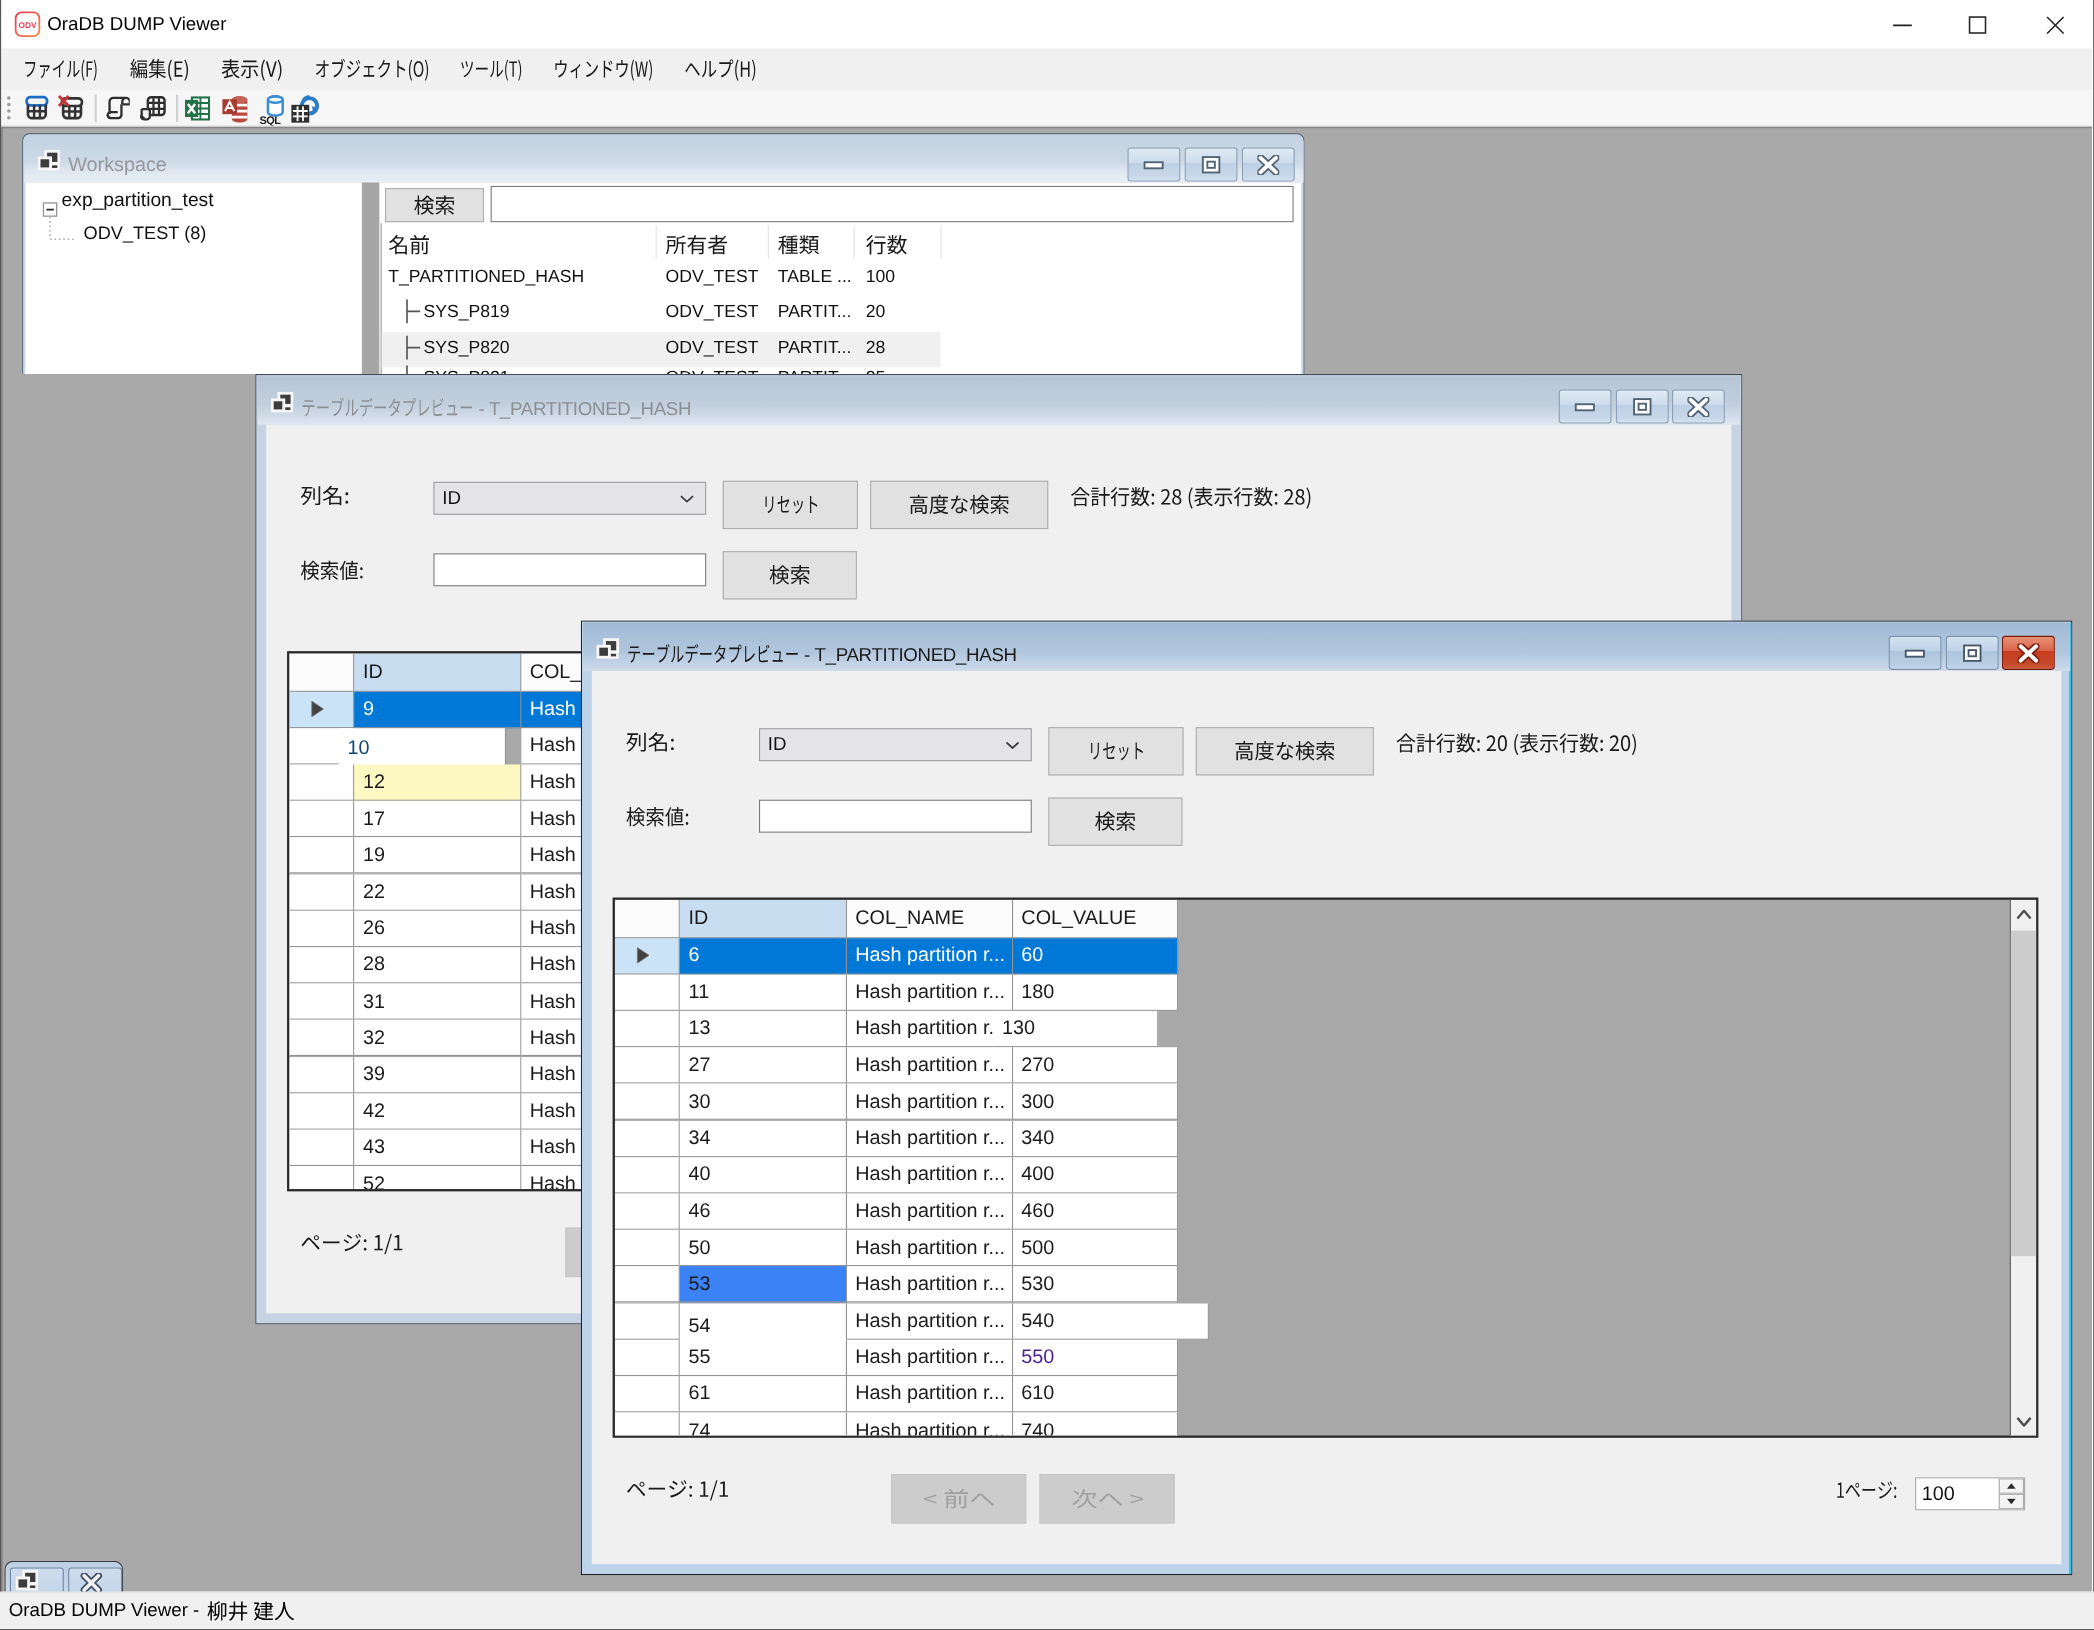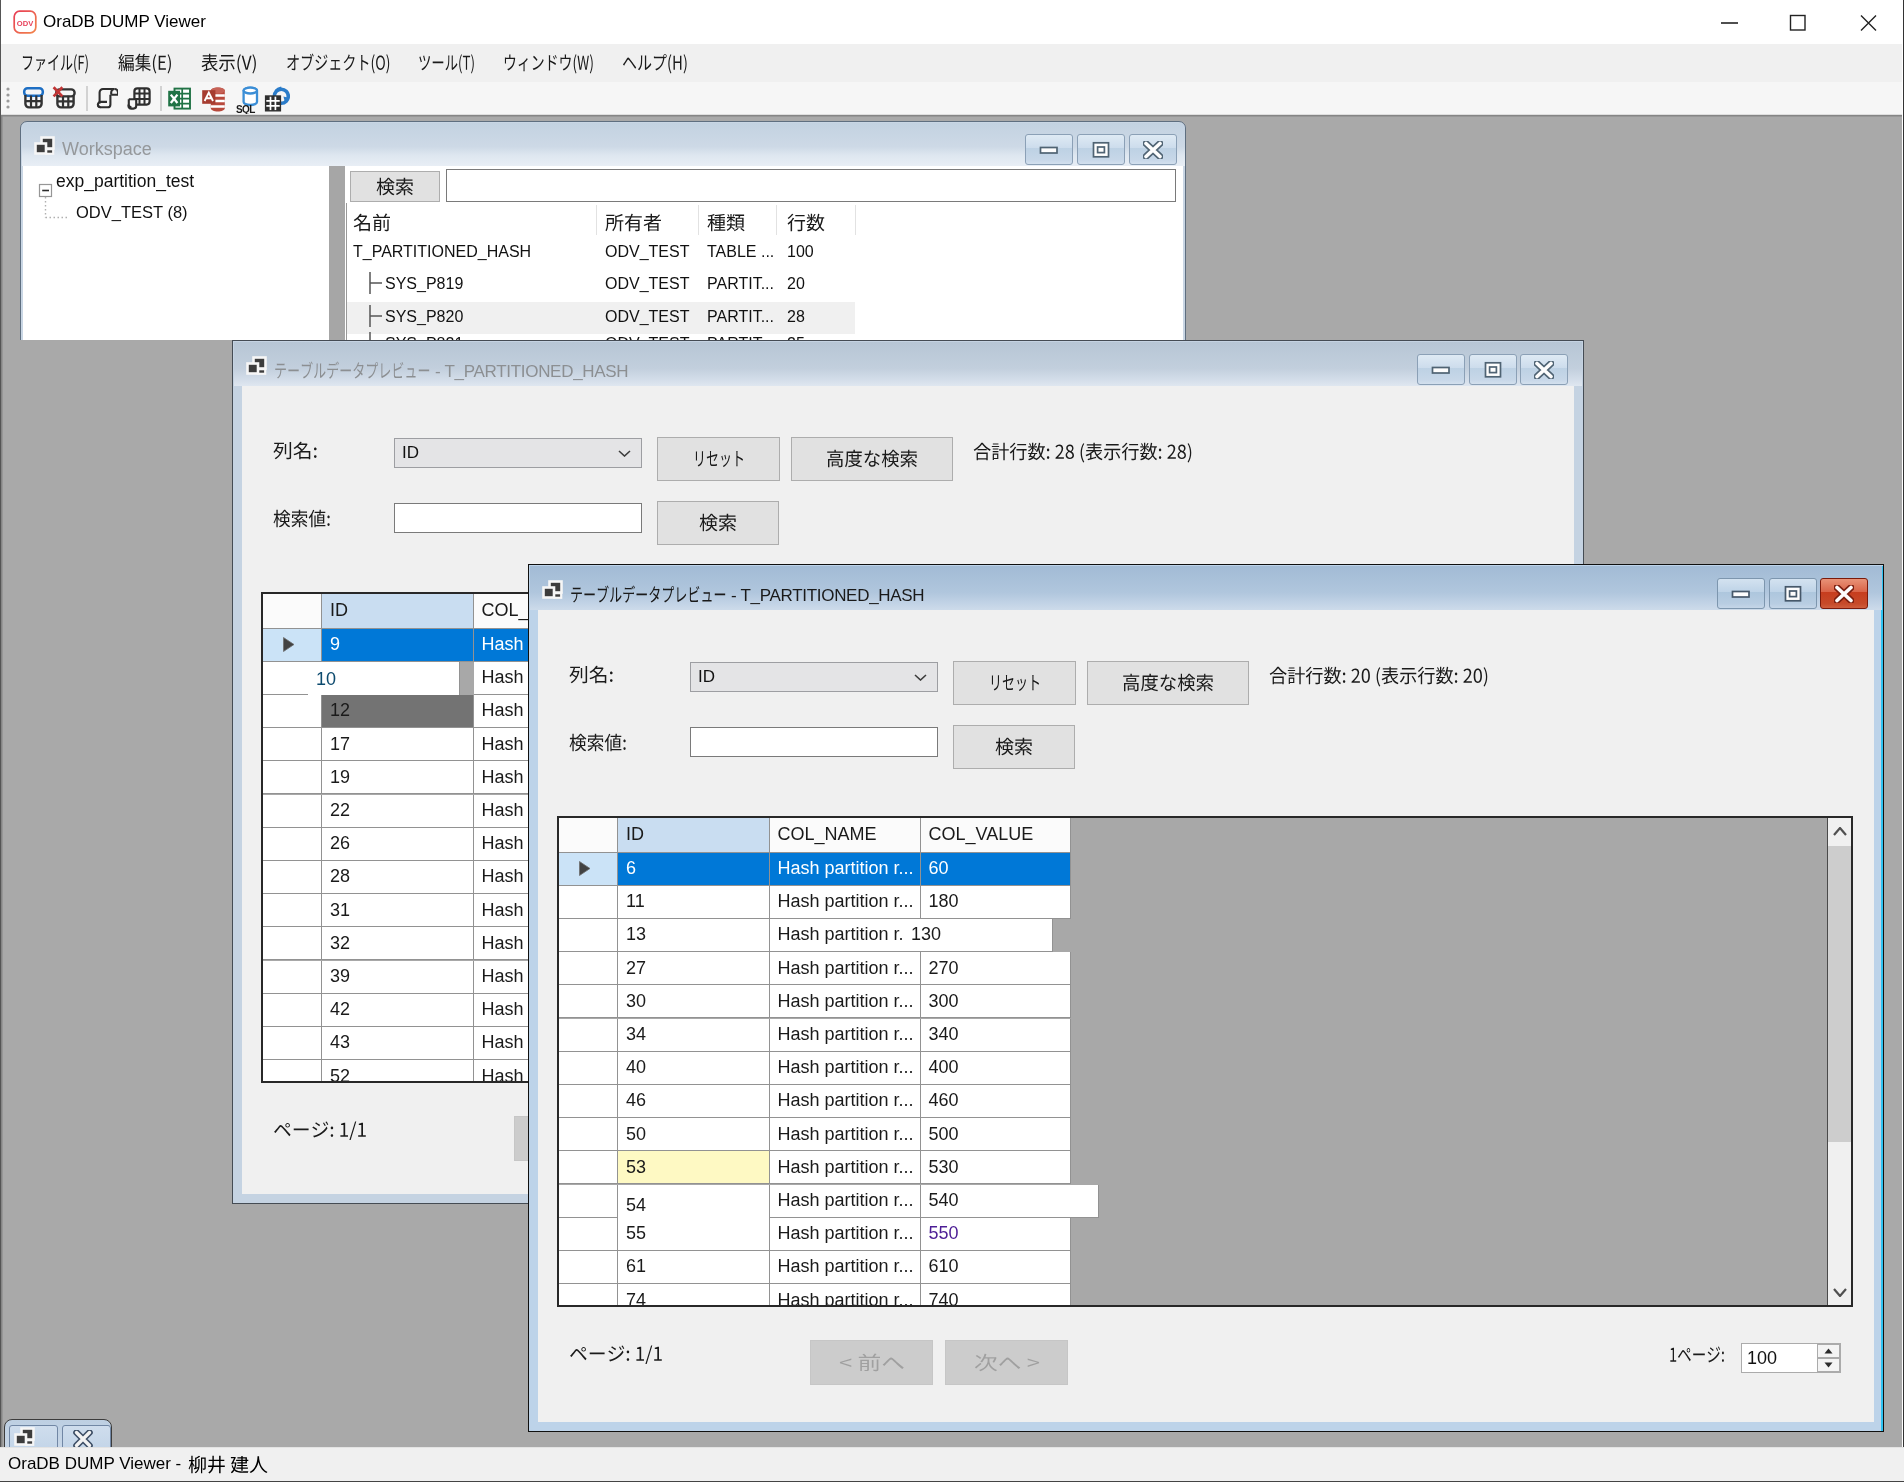--- a/index.html
+++ b/index.html
@@ -332,21 +332,21 @@
         </svg>
       </div>
       <div class="gridcell" style="left:59px;top:34.5px;width:151.5px;height:33.2px;background:#0078d7;color:#fff">9</div>
       <div class="gridcell" style="left:210.5px;top:34.5px;width:151.0px;height:33.2px;background:#0078d7;color:#fff">Hash partition r...</div>
       <div class="gridcell" style="left:361.5px;top:34.5px;width:150.0px;height:33.2px;background:#0078d7;color:#fff">90</div>
       <div class="gridcell" style="left:0;top:67.7px;width:59px;height:33.2px;background:#fff;padding-left:10px"></div>
       <div class="gridcell" style="left:45px;top:67.7px;width:151.5px;height:36px;background:#fff;color:#0c4a6e">10</div>
       <div class="gridcell" style="left:210.5px;top:67.7px;width:151.0px;height:33.2px;background:#fff;color:#1a1a1a">Hash partition r...</div>
       <div class="gridcell" style="left:361.5px;top:67.7px;width:150.0px;height:33.2px;background:#fff;color:#1a1a1a">100</div>
       <div class="gridcell" style="left:0;top:100.9px;width:59px;height:33.2px;background:#fff;padding-left:10px"></div>
-      <div class="gridcell" style="left:59px;top:100.9px;width:151.5px;height:33.2px;background:#737373;color:#1a1a1a">12</div>
+      <div class="gridcell" style="left:59px;top:100.9px;width:151.5px;height:33.2px;background:#fef9c3;color:#1a1a1a">12</div>
       <div class="gridcell" style="left:210.5px;top:100.9px;width:151.0px;height:33.2px;background:#fff;color:#1a1a1a">Hash partition r...</div>
       <div class="gridcell" style="left:361.5px;top:100.9px;width:150.0px;height:33.2px;background:#fff;color:#1a1a1a">120</div>
       <div class="gridcell" style="left:0;top:134.10000000000002px;width:59px;height:33.2px;background:#fff;padding-left:10px"></div>
       <div class="gridcell" style="left:59px;top:134.10000000000002px;width:151.5px;height:33.2px;background:#fff;color:#1a1a1a">17</div>
       <div class="gridcell" style="left:210.5px;top:134.10000000000002px;width:151.0px;height:33.2px;background:#fff;color:#1a1a1a">Hash partition r...</div>
       <div class="gridcell" style="left:361.5px;top:134.10000000000002px;width:150.0px;height:33.2px;background:#fff;color:#1a1a1a">170</div>
       <div class="gridcell" style="left:0;top:167.3px;width:59px;height:33.2px;background:#fff;padding-left:10px"></div>
       <div class="gridcell" style="left:59px;top:167.3px;width:151.5px;height:33.2px;background:#fff;color:#1a1a1a">19</div>
       <div class="gridcell" style="left:210.5px;top:167.3px;width:151.0px;height:33.2px;background:#fff;color:#1a1a1a">Hash partition r...</div>
       <div class="gridcell" style="left:361.5px;top:167.3px;width:150.0px;height:33.2px;background:#fff;color:#1a1a1a">190</div>
@@ -539,21 +539,21 @@
       <div class="gridcell" style="left:361.5px;top:233.7px;width:150.0px;height:33.2px;background:#fff;color:#1a1a1a">400</div>
       <div class="gridcell" style="left:0;top:266.9px;width:59px;height:33.2px;background:#fff;padding-left:10px"></div>
       <div class="gridcell" style="left:59px;top:266.9px;width:151.5px;height:33.2px;background:#fff;color:#1a1a1a">46</div>
       <div class="gridcell" style="left:210.5px;top:266.9px;width:151.0px;height:33.2px;background:#fff;color:#1a1a1a">Hash partition r...</div>
       <div class="gridcell" style="left:361.5px;top:266.9px;width:150.0px;height:33.2px;background:#fff;color:#1a1a1a">460</div>
       <div class="gridcell" style="left:0;top:300.09999999999997px;width:59px;height:33.2px;background:#fff;padding-left:10px"></div>
       <div class="gridcell" style="left:59px;top:300.09999999999997px;width:151.5px;height:33.2px;background:#fff;color:#1a1a1a">50</div>
       <div class="gridcell" style="left:210.5px;top:300.09999999999997px;width:151.0px;height:33.2px;background:#fff;color:#1a1a1a">Hash partition r...</div>
       <div class="gridcell" style="left:361.5px;top:300.09999999999997px;width:150.0px;height:33.2px;background:#fff;color:#1a1a1a">500</div>
       <div class="gridcell" style="left:0;top:333.29999999999995px;width:59px;height:33.2px;background:#fff;padding-left:10px"></div>
-      <div class="gridcell" style="left:59px;top:333.29999999999995px;width:151.5px;height:33.2px;background:#fef9c3;color:#1a1a1a">53</div>
+      <div class="gridcell" style="left:59px;top:333.29999999999995px;width:151.5px;height:33.2px;background:#3b82f6;color:#1a1a1a">53</div>
       <div class="gridcell" style="left:210.5px;top:333.29999999999995px;width:151.0px;height:33.2px;background:#fff;color:#1a1a1a">Hash partition r...</div>
       <div class="gridcell" style="left:361.5px;top:333.29999999999995px;width:150.0px;height:33.2px;background:#fff;color:#1a1a1a">530</div>
       <div class="gridcell" style="left:0;top:366.49999999999994px;width:59px;height:33.2px;background:#fff;padding-left:10px"></div>
       <div class="gridcell" style="left:59px;top:366.49999999999994px;width:151.5px;height:42px;background:#fff;color:#1a1a1a">54</div>
       <div class="gridcell" style="left:210.5px;top:366.49999999999994px;width:151.0px;height:33.2px;background:#fff;color:#1a1a1a">Hash partition r...</div>
       <div class="gridcell" style="left:361.5px;top:366.49999999999994px;width:178px;height:33.2px;background:#fff;color:#1a1a1a">540</div>
       <div class="gridcell" style="left:0;top:399.69999999999993px;width:59px;height:33.2px;background:#fff;padding-left:10px"></div>
       <div class="gridcell" style="left:59px;top:399.69999999999993px;width:151.5px;height:33.2px;background:#fff;color:#1a1a1a">55</div>
       <div class="gridcell" style="left:210.5px;top:399.69999999999993px;width:151.0px;height:33.2px;background:#fff;color:#1a1a1a">Hash partition r...</div>
       <div class="gridcell" style="left:361.5px;top:399.69999999999993px;width:150.0px;height:33.2px;background:#fff;color:#4c1d95">550</div>

